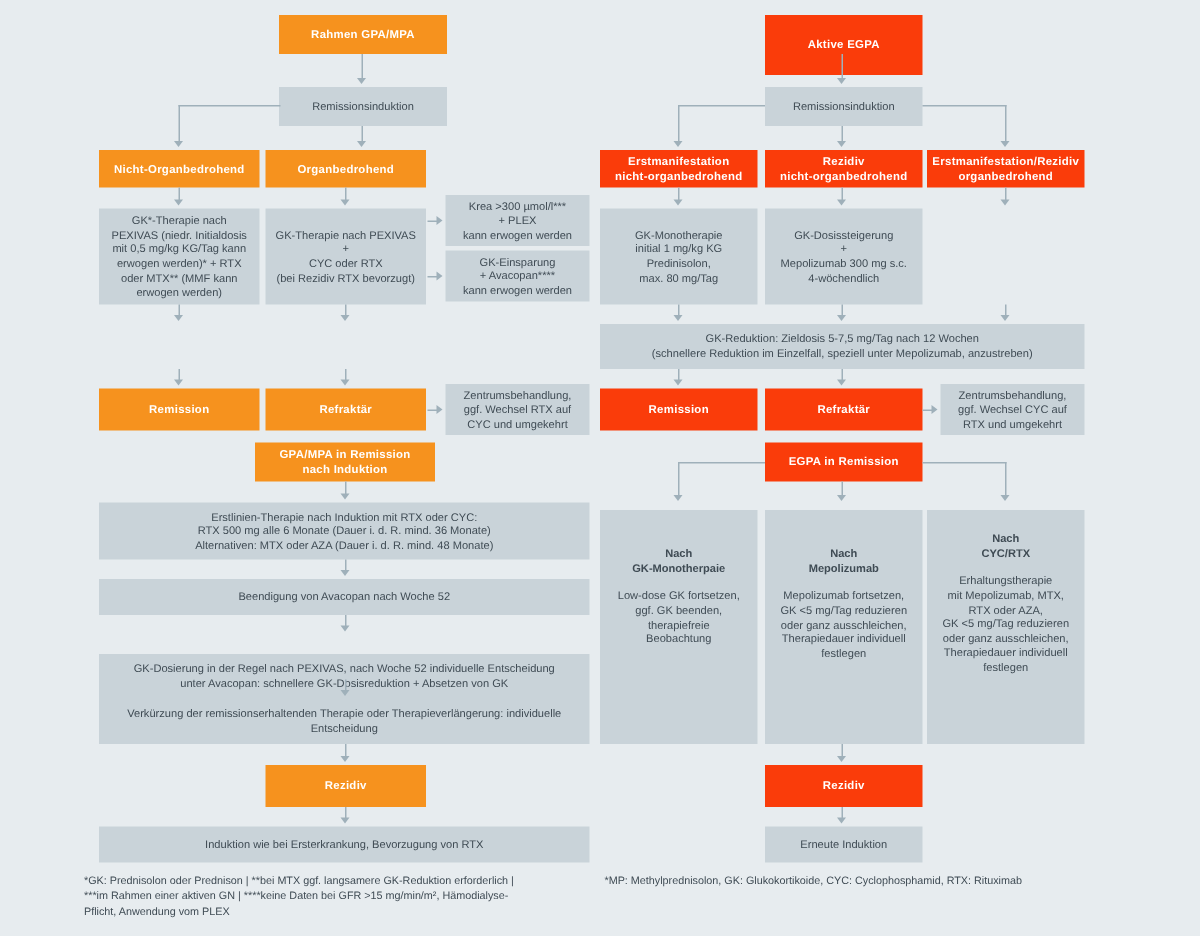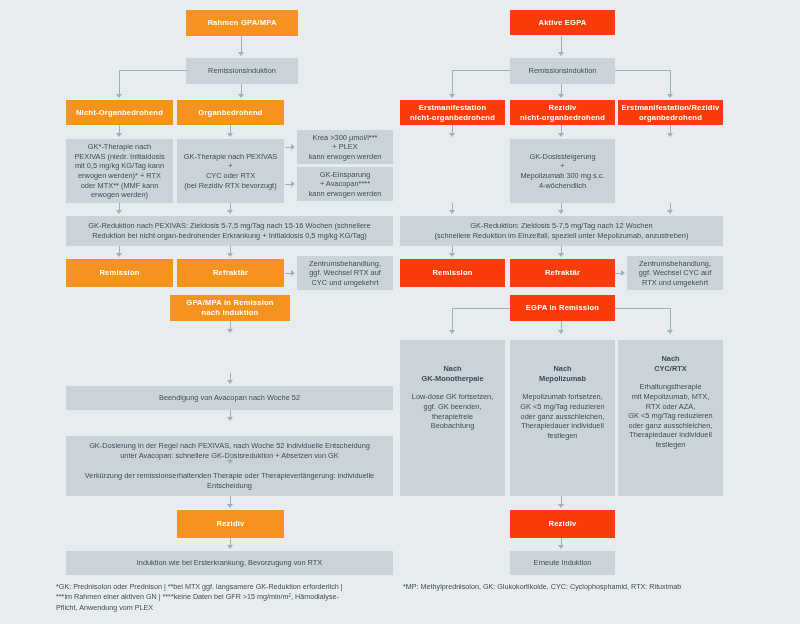--- a/index.html
+++ b/index.html
@@ -88,41 +88,42 @@
   <div class="ln hl" style="left:285px;top:147px;width:7px;"></div>
   <div class="arwR" style="left:291px;top:144px;"></div>
   <div class="ln hl" style="left:285px;top:184px;width:7px;"></div>
   <div class="arwR" style="left:291px;top:181px;"></div>
 
   <div class="ln vl" style="left:119px;top:203px;height:9px;"></div>
   <div class="arw" style="left:116px;top:210px;"></div>
   <div class="ln vl" style="left:230px;top:203px;height:9px;"></div>
   <div class="arw" style="left:227px;top:210px;"></div>
 
-  <div class="box gray" style="left:66px;top:216px;width:327px;height:30px;">GK-Reduktion nach PEXIVAS: Zieldosis 5-7,5 mg/Tag nach 15-16 Wochen (schnellere
-Reduktion bei nicht organ-bedrohender Erkrankung + Initialdosis 0,5 mg/kg KG/Tag)</div>
 
   <div class="ln vl" style="left:119px;top:246px;height:9px;"></div>
   <div class="arw" style="left:116px;top:253px;"></div>
   <div class="ln vl" style="left:230px;top:246px;height:9px;"></div>
   <div class="arw" style="left:227px;top:253px;"></div>
 
   <div class="box orange" style="left:66px;top:259px;width:107px;height:28px;">Remission</div>
   <div class="box orange" style="left:177px;top:259px;width:107px;height:28px;">Refraktär</div>
   <div class="box gray" style="left:297px;top:256px;width:96px;height:34px;">Zentrumsbehandlung,
 ggf. Wechsel RTX auf
 CYC und umgekehrt</div>
   <div class="ln hl" style="left:285px;top:273px;width:7px;"></div>
   <div class="arwR" style="left:291px;top:270px;"></div>
 
   <div class="box orange" style="left:170px;top:295px;width:120px;height:26px;">GPA/MPA in Remission
 nach Induktion</div>
   <div class="ln vl" style="left:230px;top:321px;height:10px;"></div>
   <div class="arw" style="left:227px;top:329px;"></div>
 
+  <div class="box gray" style="left:66px;top:335px;width:327px;height:38px;">Erstlinien-Therapie nach Induktion mit RTX oder CYC:
+RTX 500 mg alle 6 Monate (Dauer i. d. R. mind. 36 Monate)
+Alternativen: MTX oder AZA (Dauer i. d. R. mind. 48 Monate)</div>
   <div class="ln vl" style="left:230px;top:373px;height:9px;"></div>
   <div class="arw" style="left:227px;top:380px;"></div>
 
   <div class="box gray" style="left:66px;top:386px;width:327px;height:24px;">Beendigung von Avacopan nach Woche 52</div>
   <div class="ln vl" style="left:230px;top:410px;height:9px;"></div>
   <div class="arw" style="left:227px;top:417px;"></div>
 
   <div class="box gray" style="left:66px;top:423px;width:327px;height:30px;margin-top:13px;">GK-Dosierung in der Regel nach PEXIVAS, nach Woche 52 individuelle Entscheidung
 unter Avacopan: schnellere GK-Dosisreduktion + Absetzen von GK</div>
   <div class="ln vl" style="left:230px;top:453px;height:9px;"></div>
@@ -136,21 +137,21 @@
   <div class="box orange" style="left:177px;top:510px;width:107px;height:28px;">Rezidiv</div>
   <div class="ln vl" style="left:230px;top:538px;height:9px;"></div>
   <div class="arw" style="left:227px;top:545px;"></div>
 
   <div class="box gray" style="left:66px;top:551px;width:327px;height:24px;">Induktion wie bei Ersterkrankung, Bevorzugung von RTX</div>
 
   <div class="note" style="left:56px;top:582px;width:345px;">*GK: Prednisolon oder Prednison | **bei MTX ggf. langsamere GK-Reduktion erforderlich |
 ***im Rahmen einer aktiven GN | ****keine Daten bei GFR &gt;15 mg/min/m², Hämodialyse-
 Pflicht, Anwendung vom PLEX</div>
 
-  <div class="box red" style="left:510px;top:10px;width:105px;height:25px;">Aktive EGPA</div>
+  <div class="box red" style="left:510px;top:10px;width:105px;height:40px;">Aktive EGPA</div>
   <div class="ln vl" style="left:561px;top:36px;height:18px;"></div>
   <div class="arw" style="left:558px;top:52px;"></div>
 
   <div class="box gray" style="left:510px;top:58px;width:105px;height:26px;">Remissionsinduktion</div>
 
   <div class="ln hl" style="left:452px;top:70px;width:58px;"></div>
   <div class="ln hl" style="left:615px;top:70px;width:56px;"></div>
   <div class="ln vl" style="left:452px;top:70px;height:26px;"></div>
   <div class="ln vl" style="left:670px;top:70px;height:26px;"></div>
   <div class="ln vl" style="left:561px;top:84px;height:12px;"></div>
@@ -165,20 +166,24 @@
   <div class="box red" style="left:618px;top:100px;width:105px;height:25px;">Erstmanifestation/Rezidiv
 organbedrohend</div>
 
   <div class="ln vl" style="left:452px;top:125px;height:10px;"></div>
   <div class="arw" style="left:449px;top:133px;"></div>
   <div class="ln vl" style="left:561px;top:125px;height:10px;"></div>
   <div class="arw" style="left:558px;top:133px;"></div>
   <div class="ln vl" style="left:670px;top:125px;height:10px;"></div>
   <div class="arw" style="left:667px;top:133px;"></div>
 
+  <div class="box gray" style="left:400px;top:139px;width:105px;height:64px;">GK-Monotherapie
+initial 1 mg/kg KG
+Predinisolon,
+max. 80 mg/Tag</div>
   <div class="box gray" style="left:510px;top:139px;width:105px;height:64px;">GK-Dosissteigerung
 +
 Mepolizumab 300 mg s.c.
 4-wöchendlich</div>
 
   <div class="ln vl" style="left:452px;top:203px;height:9px;"></div>
   <div class="arw" style="left:449px;top:210px;"></div>
   <div class="ln vl" style="left:561px;top:203px;height:9px;"></div>
   <div class="arw" style="left:558px;top:210px;"></div>
   <div class="ln vl" style="left:670px;top:203px;height:9px;"></div>

